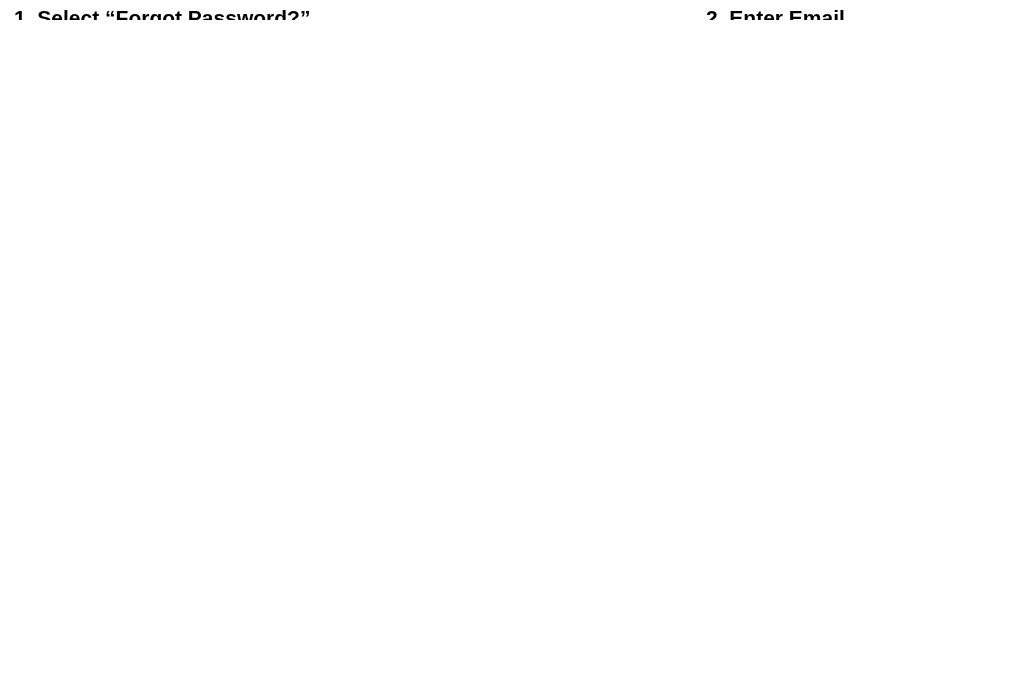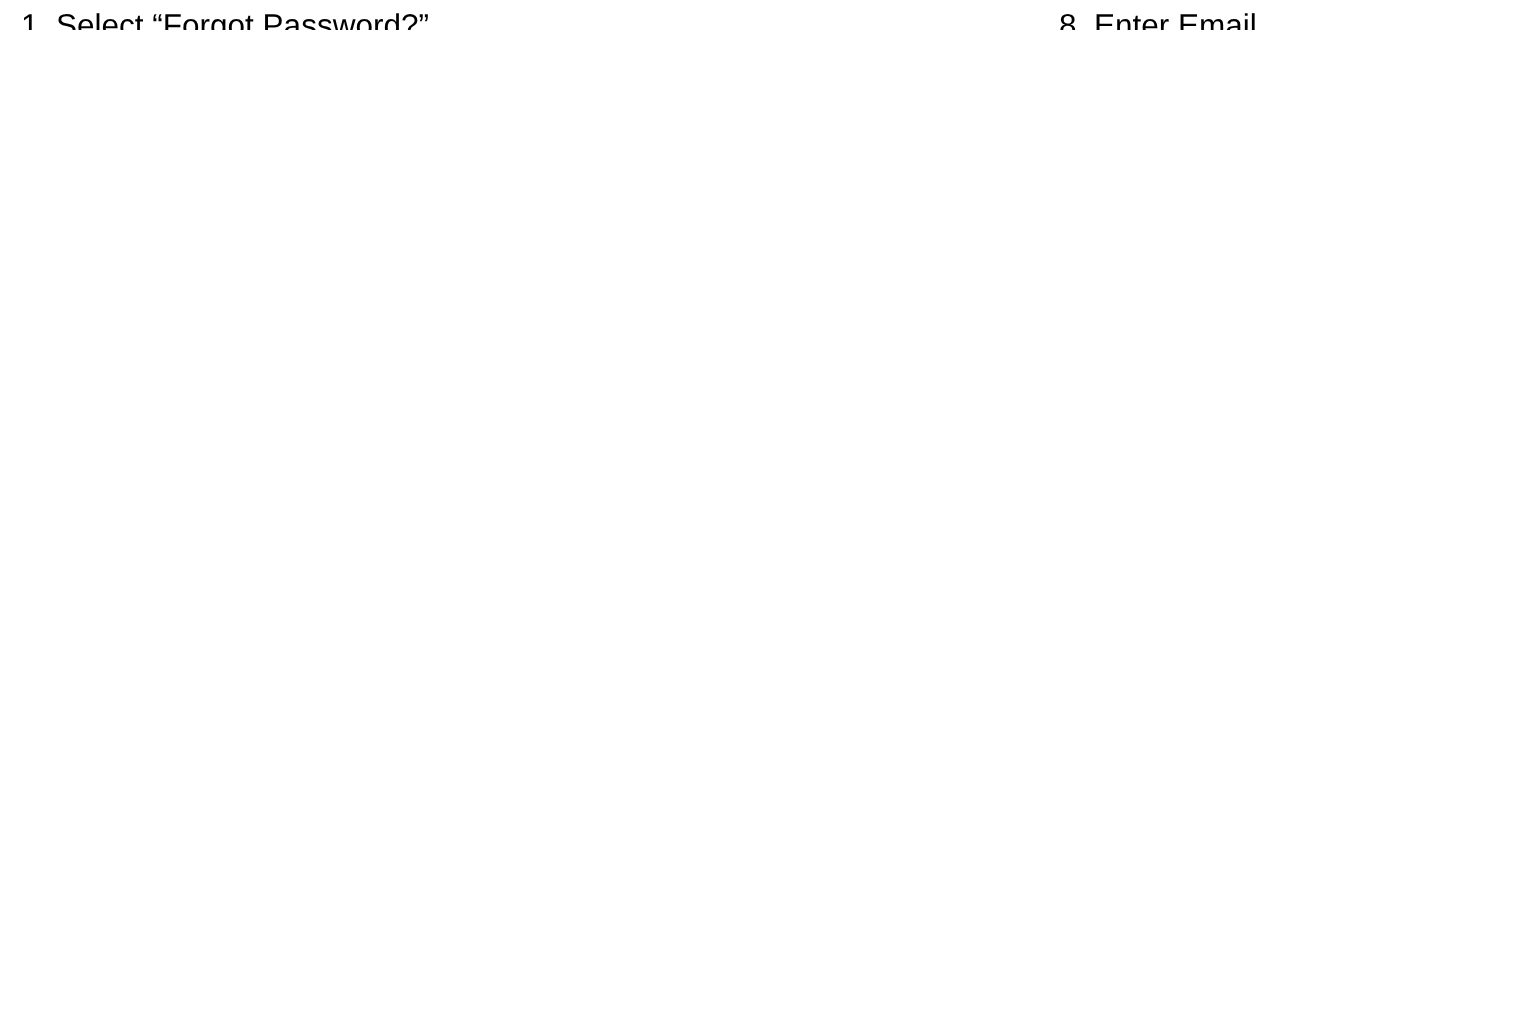--- a/index.html
+++ b/index.html
@@ -6,21 +6,21 @@
   body {
     margin: 0;
     padding: 10px;
     font-family: Arial, sans-serif;
     background: #fff;
     width: 1015px;
     position: relative;
   }
   .step-header {
     font-size: 21px;
-    font-weight: normal;
+    font-weight: bold;
     margin: 4px 0;
   }
   
   .panel1 {
     position: absolute;
     left: 14px;
     top: 28px;
     width: 580px;
     border: 1px solid #aaa;
   }
@@ -267,21 +267,21 @@
     position: absolute;
     font-size: 17px;
   }
   .arrow-svg { position: absolute; overflow: visible; }
 
 </style>
 </head>
 <body>
 
 <div class="step-header" style="position:absolute;left:14px;top:2px;">1.  Select “Forgot Password?”</div>
-<div class="step-header" style="position:absolute;left:706px;top:2px;">8.  Enter Email</div>
+<div class="step-header" style="position:absolute;left:706px;top:2px;">2.  Enter Email</div>
 <div class="step-header" style="position:absolute;left:14px;top:376px;">3.  Retrieve Email and Click on Link</div>
 <div class="step-header" style="position:absolute;left:682px;top:360px;width:330px;">4.  Enter new password and Click on Reset</div>
 
 <div class="panel1" style="position:absolute;">
   <div class="browser-bar">
     <span>←</span>
     <span style="opacity:.4;">→</span>
     <span>↻</span>
     <span>⌂</span>
     <span style="color:#888;">|</span>

